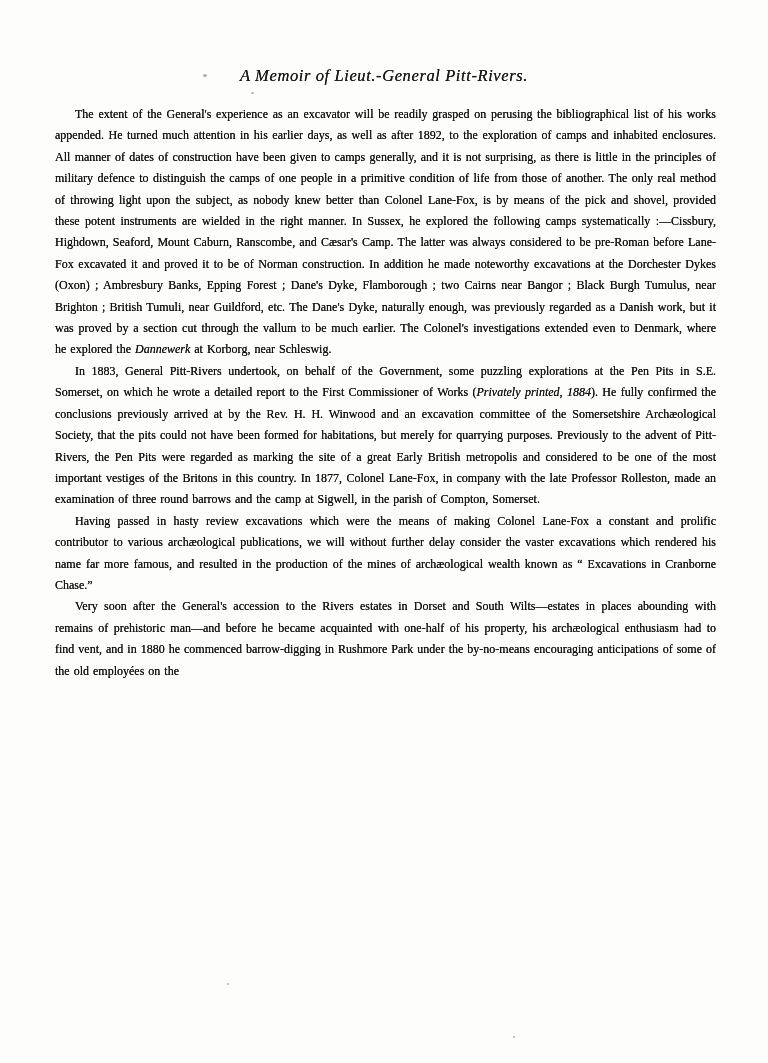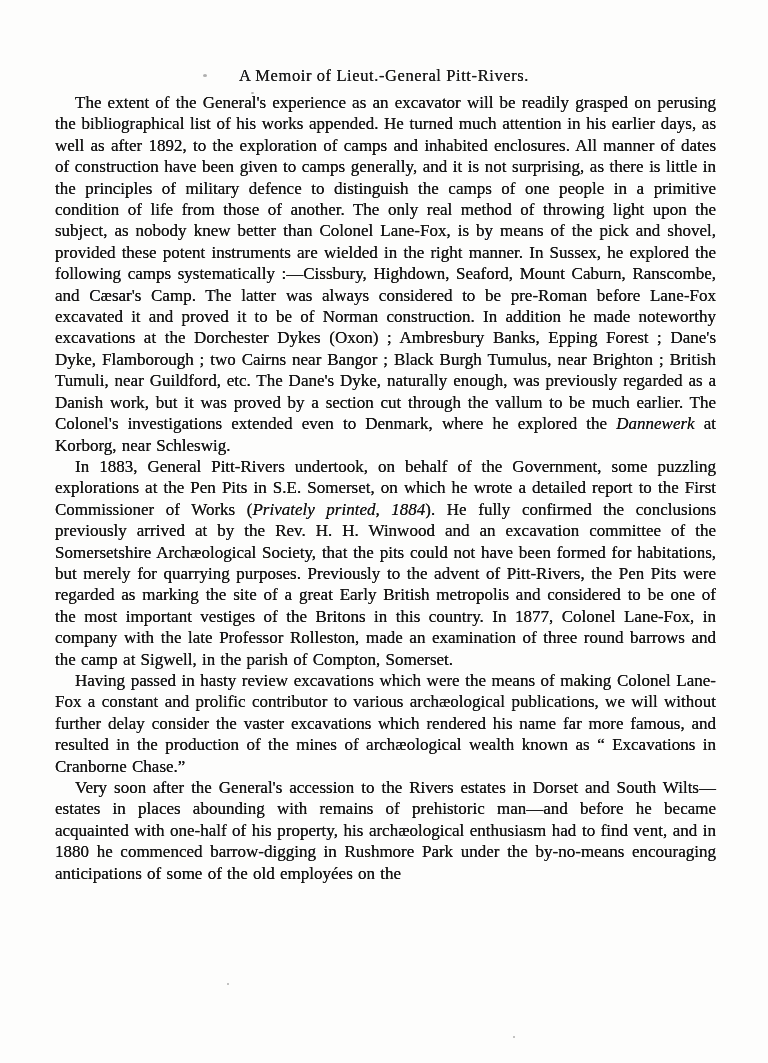--- a/index.html
+++ b/index.html
@@ -13,32 +13,33 @@
     color: #161616;
   }
   .running-title {
     position: absolute;
     top: 66px;
     left: 0;
     right: 0;
     margin: 0;
     text-align: center;
     font-family: "Liberation Serif", "DejaVu Serif", serif;
+    font-style: italic;
     font-weight: normal;
     font-size: 16.5px;
     letter-spacing: 0.6px;
     color: #1b1b1b;
     text-shadow: 0 0 0.4px currentColor;
   }
   .page-body {
     position: absolute;
-    top: 92px;
+    top: 104px;
     left: 55px;
     width: 661px;
-    font-size: 17px;
+    font-size: 12px;
     line-height: 21.4px;
     text-align: justify;
     text-shadow: 0 0 0.35px currentColor;
     word-spacing: 1px;
   }
   .page-body p {
     margin: 0;
     text-indent: 20px;
   }
   .speck {

